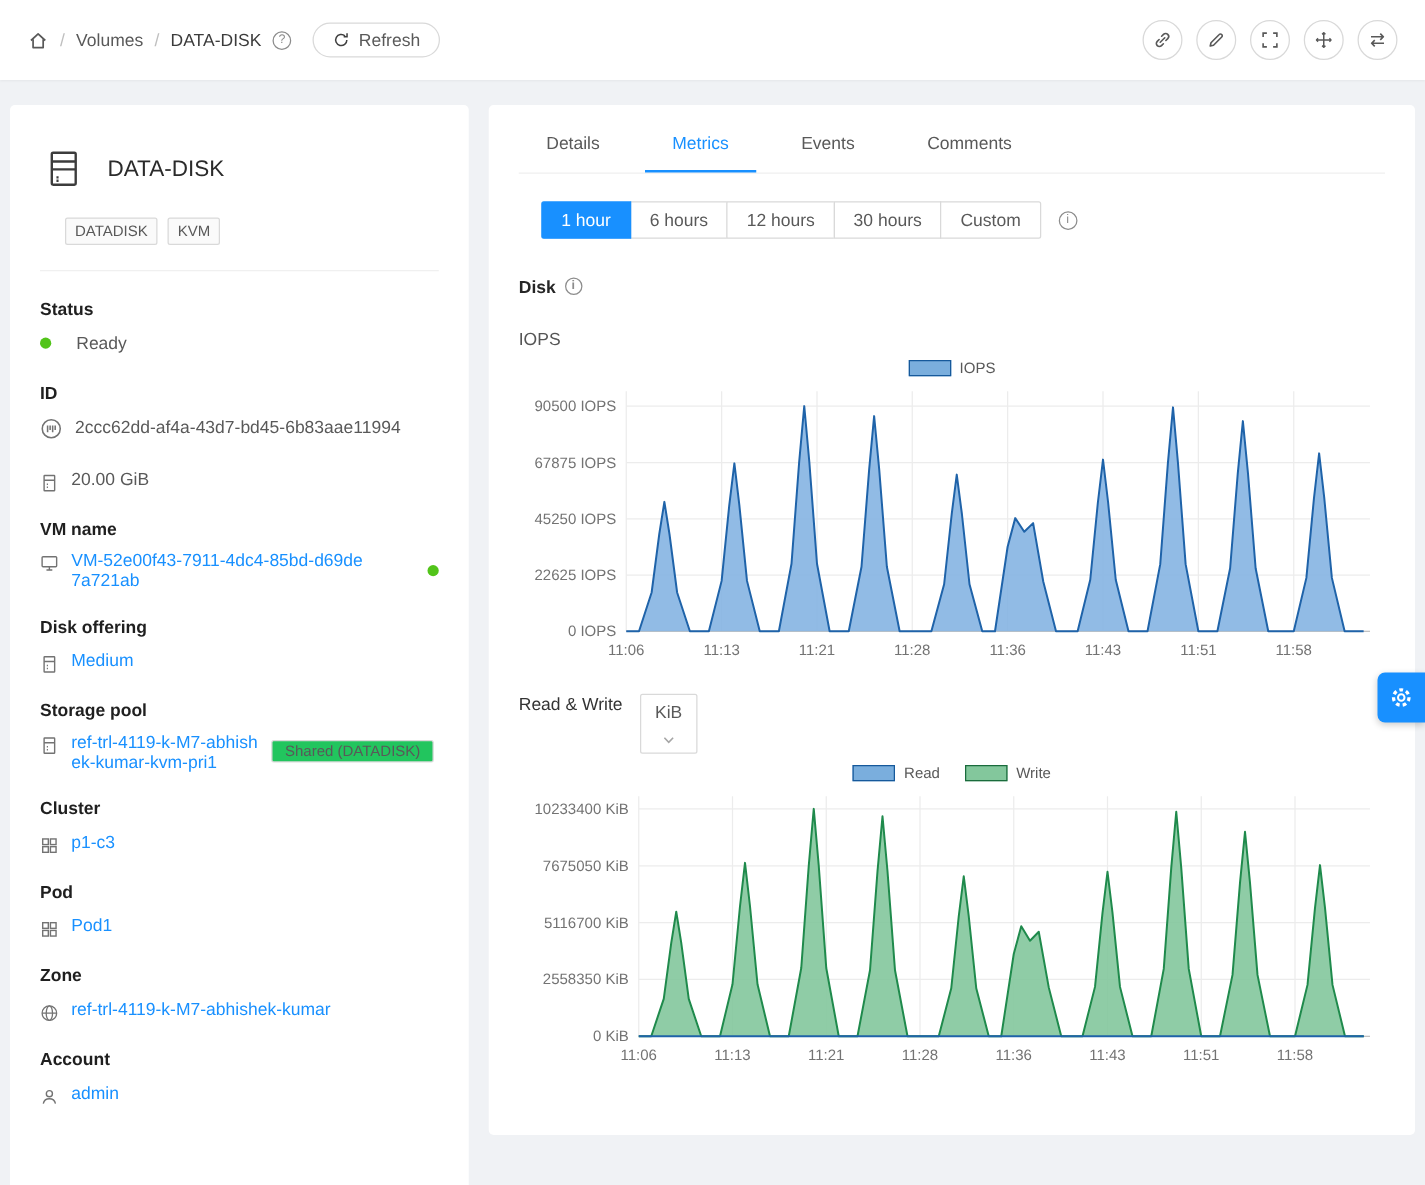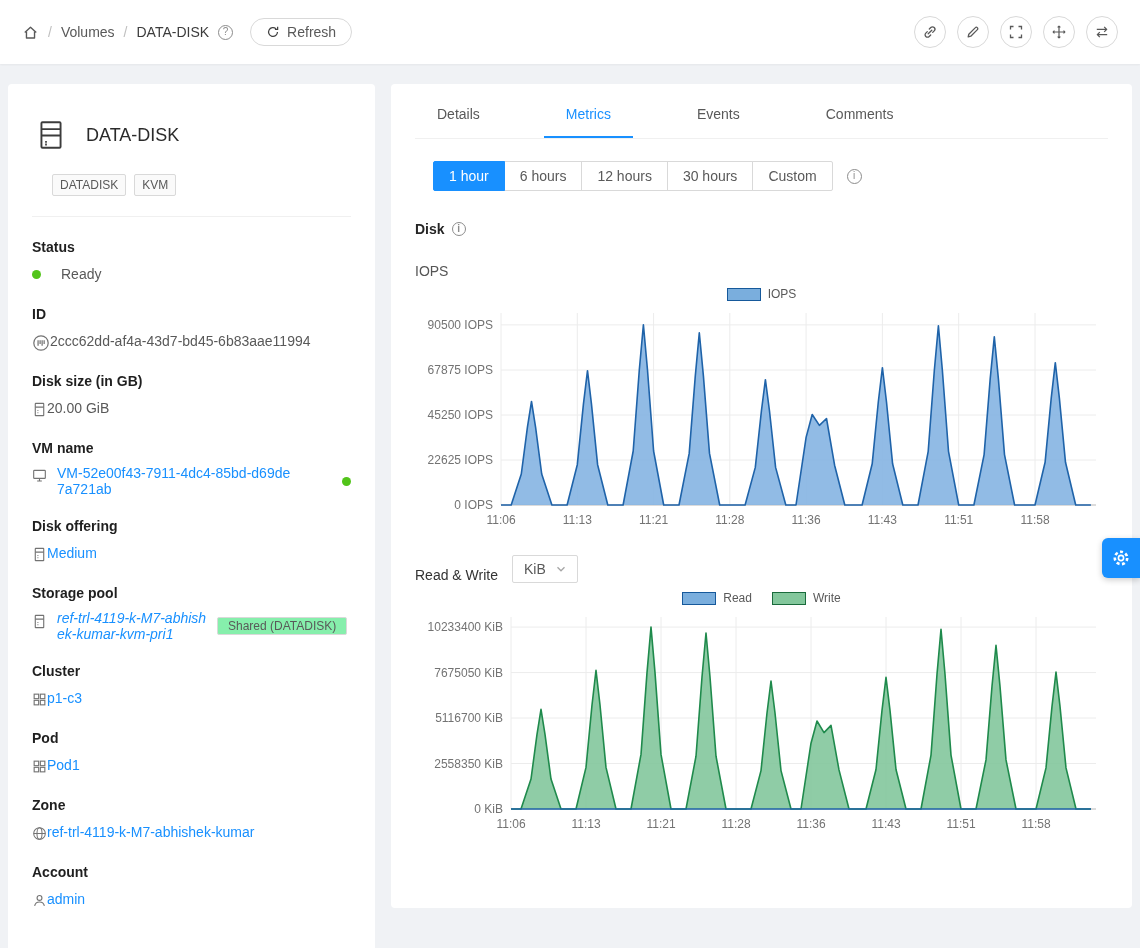--- a/index.html
+++ b/index.html
@@ -44,35 +44,35 @@
   .res-head { display:flex; align-items:center; gap:18px; padding:10px 0 4px 2px; }
   .res-title { font-size:18px; color:#2b2b2b; }
   .tag-row { display:flex; gap:8px; margin-top:18px;padding-left:20px; }
   .tag {
     border:1px solid #d9d9d9; background:#fafafa; border-radius:2px;
     font-size:12px; color:#595959; padding:1px 7px; line-height:18px;
   }
   .divider { border-top:1px solid #f0f0f0; margin:20px 0 22px 0; }
   .field { margin-bottom:21px; }
   .field-label { color:#1f1f1f; font-weight:700; margin-bottom:9px; }
-  .field-value { display:flex; align-items:center; color:#595959; line-height:21px; }
+  .field-value { display:flex; align-items:flex-end; gap:10px; color:#595959; line-height:21px; }
   .field-value .ficon { flex:0 0 auto; margin-top:2px; }
   a.link { color:#1890ff; text-decoration:none; cursor:pointer; }
   .wrap-hard { word-break:break-all; max-width:238px; display:inline-block; }
   .dot { width:9px; height:9px; border-radius:50%; background:#52c41a; display:inline-block; }
   .status-row { display:flex; align-items:center; gap:20px; }
   .vm-row { display:flex; align-items:flex-start; gap:10px; }
   .vm-dot { margin-left:auto; margin-top:12px; }
   .pool-row { display:flex; align-items:center; gap:10px; }
   .pool-badge {
-    border:1px solid #d9d9d9; background:#86efac; border-radius:2px;
+    border:1px solid #d9d9d9; background:#22c55e; border-radius:2px;
     font-size:12px; color:#595959; padding:1px 10px; white-space:nowrap;
   }
   
-  .tabs { display:flex; border-bottom:1px solid #f0f0f0;gap:28px; }
+  .tabs { display:flex; border-bottom:1px solid #f0f0f0; }
   .tab {
     padding:14px 22px; color:#595959; cursor:pointer; font-size:14px;
     border-bottom:2px solid transparent; margin-right:14px;
   }
   .tab.active { color:#1890ff; border-bottom-color:#1890ff; }
   .range-row { display:flex; align-items:center; margin-top:22px;padding-left:18px; }
   .range-group { display:flex; }
   .range-btn {
     border:1px solid #d9d9d9; background:#fff; color:#595959;
     padding:6px 15px; font-size:14px; cursor:pointer; margin-left:-1px;
@@ -82,26 +82,26 @@
   .range-btn.active { background:#1890ff; border-color:#1890ff; color:#fff; position:relative; z-index:1; }
   .range-info { margin-left:14px; }
   .section-title { margin-top:30px; display:flex; align-items:center; gap:7px;
     color:#262626; font-weight:700; font-size:14px; }
   .chart-name { margin-top:26px; color:#555; font-size:14px; }
   .chart-legend { display:flex; justify-content:center; align-items:center; gap:20px; margin-top:8px; margin-bottom:2px; }
   .legend-item { display:flex; align-items:center; gap:7px; font-size:12px; color:#595959; }
   .legend-swatch { width:34px; height:13px; border-style:solid; border-width:1.5px; }
   svg.chart { display:block; }
   svg.chart text.tick { font-family:"Liberation Sans", sans-serif; font-size:12px; fill:#737373; }
-  .rw-row { display:flex; align-items:flex-end; gap:14px; margin-top:20px; }
+  .rw-row { display:flex; align-items:flex-start; gap:14px; margin-top:20px; }
   .rw-title { color:#333; font-size:14px; font-weight:500; }
   .unit-select {
     display:inline-flex; align-items:center; gap:10px; border:1px solid #d9d9d9;
     border-radius:2px; background:#fff; padding:5px 11px; color:#595959;
-    font-size:14px; cursor:pointer;
+    font-size:14px; cursor:pointer;flex-direction:column;
   }
   
   .float-settings {
     position:absolute; right:0; top:538px; width:38px; height:40px;
     background:#1890ff; border-radius:6px 0 0 6px; display:flex;
     align-items:center; justify-content:center; cursor:pointer;
     box-shadow:0 2px 6px rgba(0,0,0,0.2);
   }
   .icon { display:inline-flex; }
 </style>
@@ -226,21 +226,20 @@
                 <circle cx="8" cy="8" r="6.4"></circle>
                 <path d="M5.4 5.6v4.8M7.2 5.6v3.2M9 5.6v4.8M10.8 5.6v3.2"></path>
               </g>
             </svg>
         </span>
         <span>2ccc62dd-af4a-43d7-bd45-6b83aae11994</span>
       </div>
     </div>
 
     <div class="field">
-      <div class="field-label">Disk size (in GB)</div>
       <div class="field-value">
         <span class="ficon icon">
           <svg width="15" height="15" viewBox="0 0 16 16">
               <g fill="none" stroke="#737373" stroke-width="1.2">
                 <rect x="3.5" y="1.5" width="9" height="13" rx="0.5"></rect>
                 <path d="M3.5 5.5h9M5.8 9h1M5.8 11.5h1"></path>
               </g>
             </svg>
         </span>
         <span>20.00 GiB</span>
@@ -282,21 +281,21 @@
       <div class="field-label">Storage pool</div>
       <div class="pool-row">
         <span class="ficon icon" style="align-self:flex-start; margin-top:4px;">
           <svg width="15" height="15" viewBox="0 0 16 16">
               <g fill="none" stroke="#737373" stroke-width="1.2">
                 <rect x="3.5" y="1.5" width="9" height="13" rx="0.5"></rect>
                 <path d="M3.5 5.5h9M5.8 9h1M5.8 11.5h1"></path>
               </g>
             </svg>
         </span>
-        <a class="link wrap-hard" style="max-width:150px;font-style:italic;">ref-trl-4119-k-M7-abhishek-kumar-kvm-pri1</a>
+        <a class="link wrap-hard" style="max-width:150px;">ref-trl-4119-k-M7-abhishek-kumar-kvm-pri1</a>
         <span class="pool-badge">Shared (DATADISK)</span>
       </div>
     </div>
 
     <div class="field">
       <div class="field-label">Cluster</div>
       <div class="field-value">
         <span class="ficon icon">
           <svg width="15" height="15" viewBox="0 0 16 16">
               <g fill="none" stroke="#737373" stroke-width="1.2">

